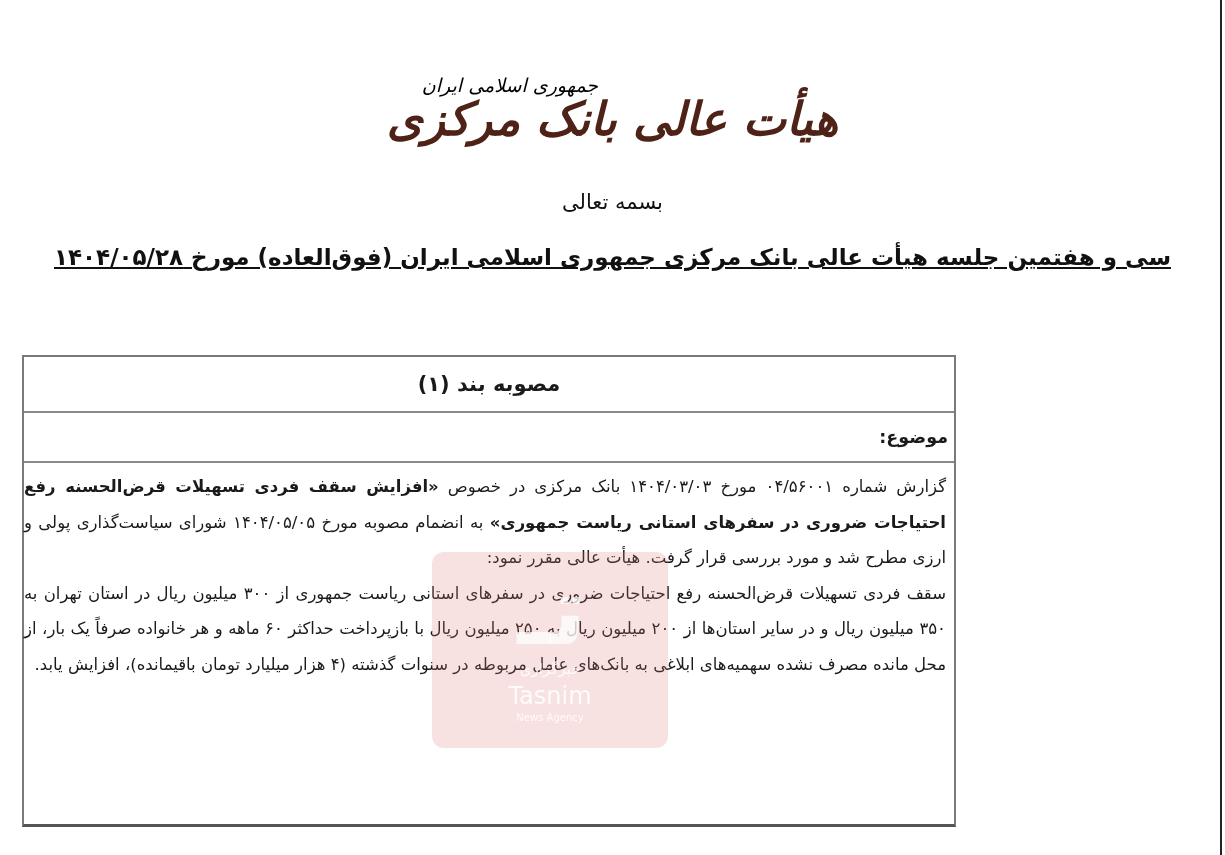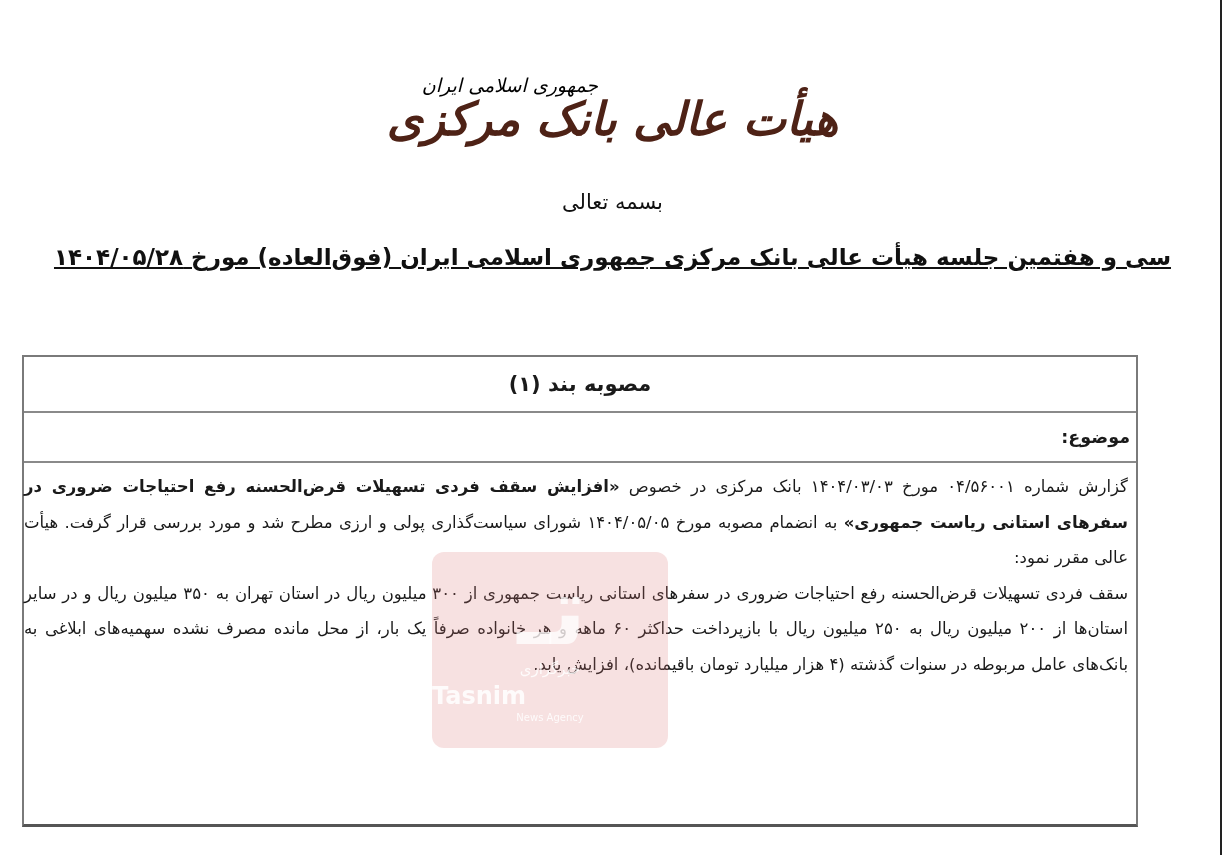--- a/index.html
+++ b/index.html
@@ -75,21 +75,21 @@
       font-weight: bold;
       font-size: 23px;
       color: #111;
       white-space: nowrap;
       text-decoration: underline;
     }
     .resolution-box {
       position: absolute;
       left: 22px;
       top: 355px;
-      width: 1116px;
+      width: 934px;
       height: 472px;
       border: 2px solid #7a7a7a;
       border-bottom: 3px solid #555;
       box-sizing: border-box;
       direction: rtl;
     }
     .rb-header {
       height: 54px;
       border-bottom: 2px solid #8a8a8a;
       display: flex;
@@ -153,22 +153,23 @@
       text-align: center;
       font-size: 15px;
       color: rgba(255, 255, 255, 0.85);
       direction: rtl;
     }
     .wm-line2 {
       position: absolute;
       left: 0;
       top: 130px;
       width: 236px;
+      text-align: center;
       font-size: 24px;
-      font-weight: bold;
+      font-weight: normal;
       color: rgba(255, 255, 255, 0.85);
     }
     .wm-line3 {
       position: absolute;
       left: 0;
       top: 160px;
       width: 236px;
       text-align: center;
       font-size: 10px;
       color: rgba(255, 255, 255, 0.85);

